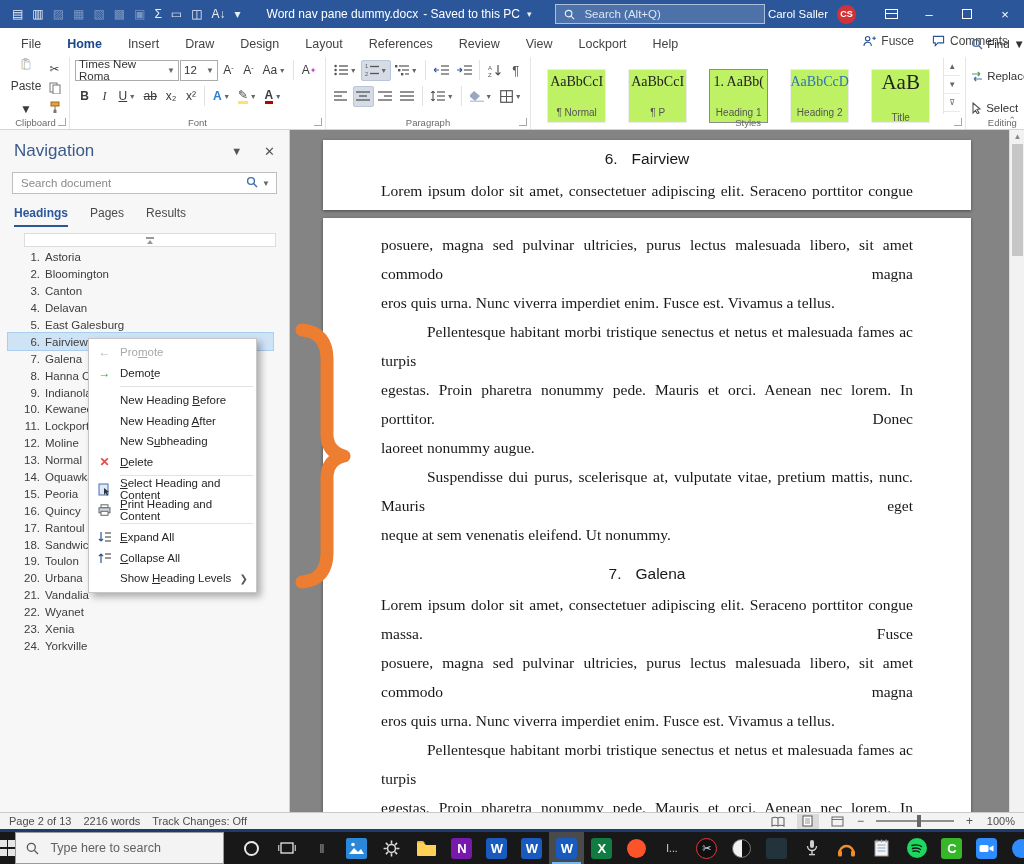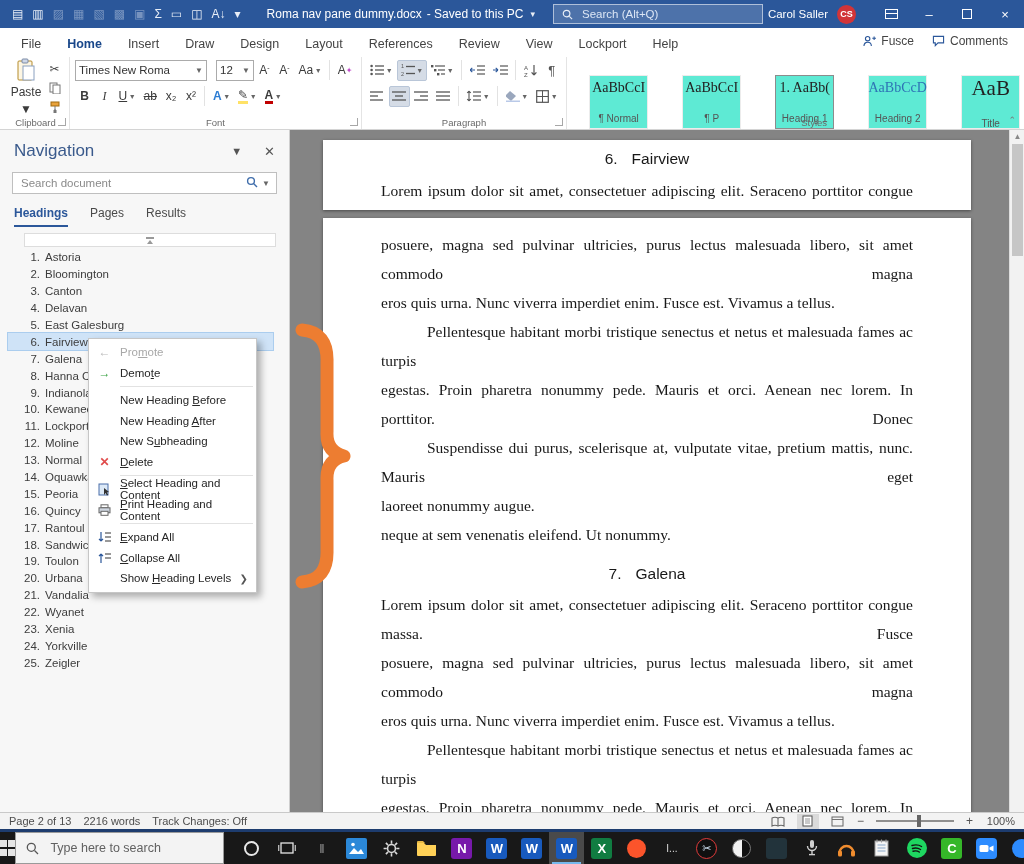--- a/index.html
+++ b/index.html
@@ -8,21 +8,21 @@
        font-family:"Liberation Sans",sans-serif;color:#333;}
 
   
   .titlebar{position:absolute;top:0;left:0;width:1024px;height:28px;background:#2b579a;
             display:flex;align-items:center;color:#fff;font-size:12px;}
   .qat{display:flex;align-items:center;gap:9px;margin-left:12px;}
   .qat .qat-ic{font-size:12px;color:#e8eef7;cursor:default;}
   .qat .qat-ic.dim{opacity:.4;}
   .tb-title{margin-left:26px;white-space:nowrap;font-size:12px;color:#fff;display:flex;gap:5px;align-items:center;}
   .tb-caret{font-size:9px;opacity:.9;margin-left:2px;}
-  .tb-search{margin-left:18px;width:210px;height:20px;background:rgba(255,255,255,.16);
+  .tb-search{margin-left:24px;width:210px;height:20px;background:rgba(255,255,255,.16);
              border:1px solid rgba(255,255,255,.55);display:flex;align-items:center;padding:0 8px;gap:7px;}
   .tb-search input{background:transparent;border:0;outline:0;color:#e8eef7;font-size:11.5px;width:150px;font-family:"Liberation Sans",sans-serif;}
   .tb-search input::placeholder{color:#dce6f5;}
   .tb-user{margin-left:auto;display:flex;align-items:center;gap:9px;font-size:11.5px;}
   .avatar{width:19px;height:19px;border-radius:50%;background:#d13438;color:#fff;font-size:9px;font-weight:bold;
           display:flex;align-items:center;justify-content:center;}
   .win-btns{display:flex;margin-left:16px;height:28px;}
   .win-btn{width:38px;height:28px;display:flex;align-items:center;justify-content:center;color:#fff;font-size:13px;}
   .ribbon-display-ic{width:13px;height:10px;border:1px solid #fff;position:relative;}
   .ribbon-display-ic:after{content:"";position:absolute;left:0;top:2.5px;width:100%;height:1px;background:#fff;}
@@ -52,26 +52,26 @@
   .combo{height:21px;border:1px solid #ababab;background:#fff;display:flex;align-items:center;
          padding:0 3px;font-size:11.5px;color:#333;gap:3px;}
   .combo .tiny-caret{font-size:8px;color:#666;margin-left:auto;}
   .vsep{width:1px;height:20px;background:#e2e2e2;margin:0 3px;}
   .bo{font-weight:bold}.it{font-style:italic;font-family:"Liberation Serif",serif}.un{text-decoration:underline}
   .st{text-decoration:line-through}
   .fx-a{color:#2b7cd3;font-weight:bold;}
   .fc-a{border-bottom:3px solid #c00000;line-height:12px;font-weight:bold;}
   .hl-a{border-bottom:3px solid #ffe266;line-height:12px;}
   
-  .paste-big{display:flex;flex-direction:column;align-items:center;justify-content:center;width:38px;height:58px;gap:3px;color:#3b3b3b;}
+  .paste-big{display:flex;flex-direction:column;align-items:center;justify-content:center;width:38px;height:58px;gap:9px;color:#3b3b3b;}
   .clip-side{display:flex;flex-direction:column;justify-content:flex-start;gap:4px;padding-top:3px;}
   .clip-side .rb{height:16px;}
   
   .styles-wrap{display:flex;}
-  .style-chip{width:59px;height:54px;margin:17px;border:1px solid #ececec;background:#5eead4;display:flex;flex-direction:column;
+  .style-chip{width:59px;height:54px;margin:11px;border:1px solid #ececec;background:#bef264;display:flex;flex-direction:column;
               align-items:center;justify-content:center;gap:17px;cursor:default;}
   .style-chip .prev{font-family:"Liberation Serif",serif;font-size:14px;color:#222;white-space:nowrap;}
   .style-chip .lbl{font-size:10px;color:#555;white-space:nowrap;}
   .style-chip.selected{border:1.6px solid #8c8c8c;}
   .style-chip.accent .prev{color:#2e74b5;}
   .style-chip.big .prev{font-size:21px;}
   .gal-arrows{display:flex;flex-direction:column;margin-left:2px;border-left:1px solid #e4e4e4;}
   .gal-arrows span{width:16px;height:18px;display:flex;align-items:center;justify-content:center;font-size:8px;color:#666;border-bottom:1px solid #e9e9e9;}
   
   .edit-row{display:flex;align-items:center;gap:4px;height:18px;font-size:11.5px;color:#333;}
@@ -183,21 +183,21 @@
         <span class="qat-ic dim">▧</span>
         <span class="qat-ic dim">▩</span>
         <span class="qat-ic dim">▣</span>
         <span class="qat-ic">Σ</span>
         <span class="qat-ic">▭</span>
         <span class="qat-ic">◫</span>
         <span class="qat-ic">A↓</span>
         <span class="qat-ic">▾</span>
       </div>
     <div class="tb-title">
-      <span>Roma nav pane dummy.docx</span>
+      <span>Word nav pane dummy.docx</span>
       <span>- Saved to this PC</span>
       <span class="tb-caret">▾</span>
     </div>
     <div class="tb-search">
       <svg width="11" height="11" viewBox="0 0 12 12">
           <circle cx="5" cy="5" r="3.6" fill="none" stroke="#e8eef7" stroke-width="1.3"></circle>
           <line x1="8" y1="8" x2="11" y2="11" stroke="#e8eef7" stroke-width="1.3"></line>
         </svg>
       <input placeholder="Search (Alt+Q)" style="">
     </div>
@@ -276,25 +276,25 @@
             </svg>
           </span>
       </div>
       <div class="rgroup-label">Clipboard</div>
       <span class="dlg"></span>
     </div>
 
     <div class="rgroup">
       <div class="rcol">
         <div class="rrow">
-          <span class="combo" style="width:132px;">
+          <span class="combo" style="width:104px;">
               <span>Times New Roma</span>
               <span class="tiny-caret">▼</span>
             </span>
-          <span class="combo" style="width:38px;margin-left:8px;justify-content:space-between;">
+          <span class="combo" style="width:38px;margin-left:0;justify-content:space-between;">
               <span>12</span>
               <span class="tiny-caret">▼</span>
             </span>
           <span class="rb">
               <span>A</span>
               <sup style="font-size:7px;">ˆ</sup>
             </span>
           <span class="rb">
               <span>A</span>
               <sup style="font-size:7px;">ˇ</sup>
@@ -679,39 +679,35 @@
           <span>Wyanet</span>
         </div>
         <div class="nav-item">
           <span class="num">23.</span>
           <span>Xenia</span>
         </div>
         <div class="nav-item">
           <span class="num">24.</span>
           <span>Yorkville</span>
         </div>
-        <div class="nav-item">
-          <span class="num">25.</span>
-          <span>Zeigler</span>
-        </div>
       </div>
   </div>
 
   <div class="docarea">
     <div class="page page1" id="page1">
         <div class="doc-h" style="margin: 0px 0px 3px;"><span class="hnum">6.</span><span>Fairview</span></div>
         <div class="doc-line j">Lorem ipsum dolor sit amet, consectetuer adipiscing elit. Seraceno porttitor congue massa. Fusce</div>
       </div>
     <div class="page page2" id="page2">
         <div class="doc-line j">posuere, magna sed pulvinar ultricies, purus lectus malesuada libero, sit amet commodo magna</div>
         <div class="doc-line">eros quis urna. Nunc viverra imperdiet enim. Fusce est. Vivamus a tellus.</div>
         <div class="doc-line j ind">Pellentesque habitant morbi tristique senectus et netus et malesuada fames ac turpis</div>
         <div class="doc-line j">egestas. Proin pharetra nonummy pede. Mauris et orci. Aenean nec lorem. In porttitor. Donec</div>
+        <div class="doc-line">laoreet nonummy augue.</div>
         <div class="doc-line j ind">Suspendisse dui purus, scelerisque at, vulputate vitae, pretium mattis, nunc. Mauris eget</div>
-        <div class="doc-line">laoreet nonummy augue.</div>
         <div class="doc-line">neque at sem venenatis eleifend. Ut nonummy.</div>
         <div class="doc-h"><span class="hnum">7.</span><span>Galena</span></div>
         <div class="doc-line j">Lorem ipsum dolor sit amet, consectetuer adipiscing elit. Seraceno porttitor congue massa. Fusce</div>
         <div class="doc-line j">posuere, magna sed pulvinar ultricies, purus lectus malesuada libero, sit amet commodo magna</div>
         <div class="doc-line">eros quis urna. Nunc viverra imperdiet enim. Fusce est. Vivamus a tellus.</div>
         <div class="doc-line j ind">Pellentesque habitant morbi tristique senectus et netus et malesuada fames ac turpis</div>
         <div class="doc-line j">egestas. Proin pharetra nonummy pede. Mauris et orci. Aenean nec lorem. In porttitor. Donec</div>
       </div>
     <div class="doc-scroll">
       <span class="up">▲</span>

